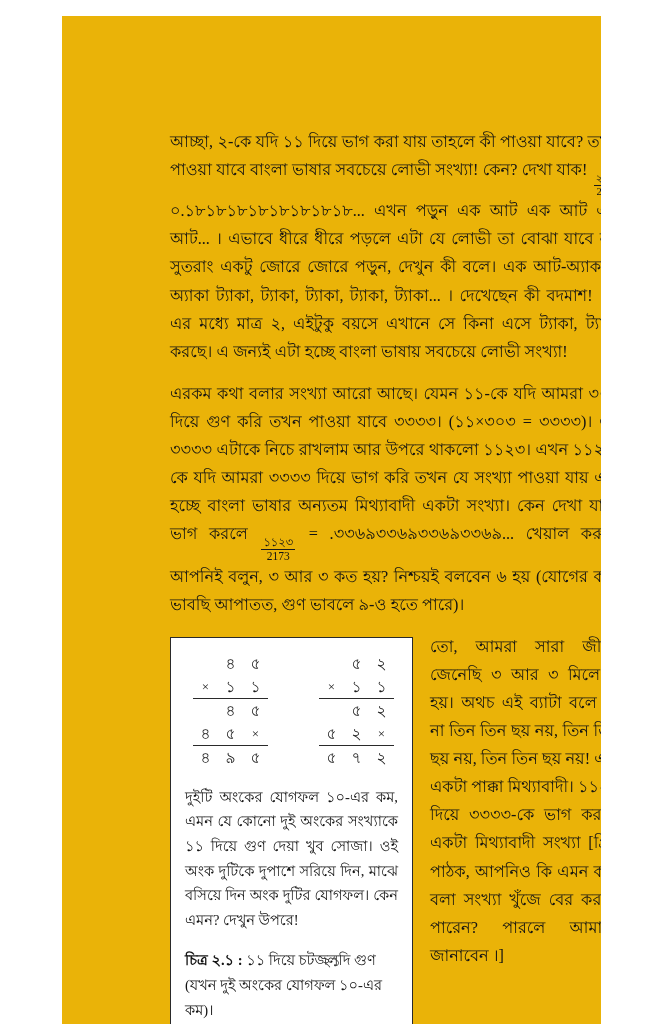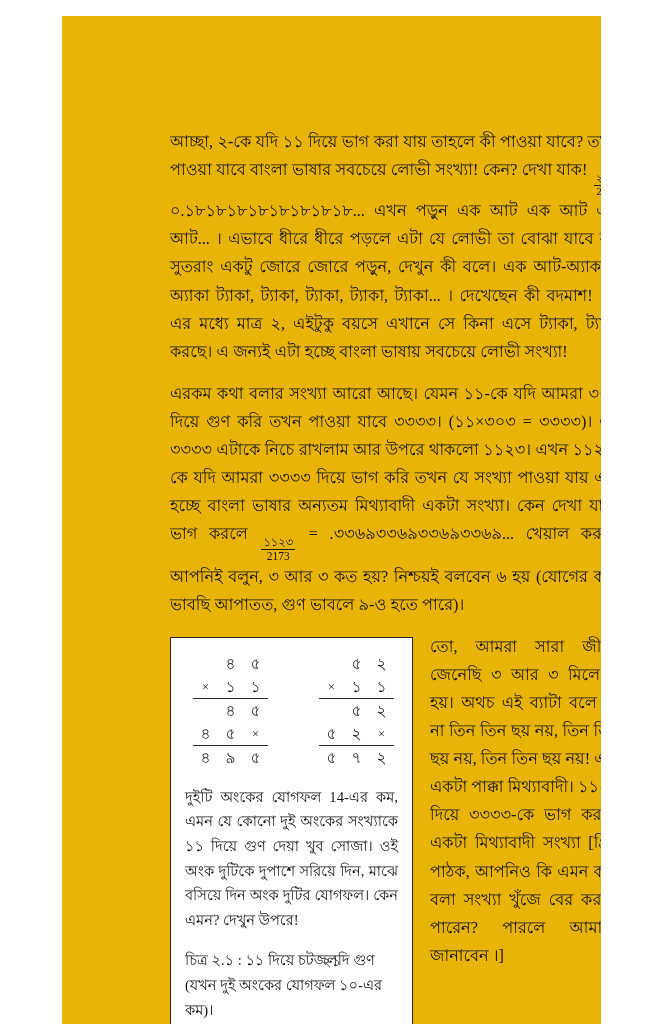--- a/index.html
+++ b/index.html
@@ -100,21 +100,21 @@
     text-align: justify;
     color: #131313;
   }
   .fig-caption {
     margin: 16px 0 0 0;
     font-size: 14.6px;
     line-height: 24.6px;
     text-align: left;
     color: #131313;
   }
-  .fig-caption .cap-label { font-weight: normal; }
+  .fig-caption .cap-label { font-weight: bold; }
 
   .wrap-text {
     font-size: 16.2px;
     line-height: 28.1px;
     text-align: justify;
     color: #131313;
     margin: 0;
   }
   .clearfix::after { content: ""; display: block; clear: both; }
 
@@ -204,21 +204,21 @@
                 </tr>
                 <tr>
                   <td>৫</td>
                   <td>৭</td>
                   <td>২</td>
                 </tr>
               </tbody>
           </table>
         </div>
 
-        <p class="fig-note">দুইটি অংকের যোগফল 14-এর কম, এমন যে কোনো দুই অংকের সংখ্যাকে ১১ দিয়ে গুণ দেয়া খুব সোজা। ওই অংক দুটিকে দুপাশে সরিয়ে দিন, মাঝে বসিয়ে দিন অংক দুটির যোগফল। কেন এমন? দেখুন উপরে!</p>
+        <p class="fig-note">দুইটি অংকের যোগফল ১০-এর কম, এমন যে কোনো দুই অংকের সংখ্যাকে ১১ দিয়ে গুণ দেয়া খুব সোজা। ওই অংক দুটিকে দুপাশে সরিয়ে দিন, মাঝে বসিয়ে দিন অংক দুটির যোগফল। কেন এমন? দেখুন উপরে!</p>
 
         <figcaption class="fig-caption"><span class="cap-label">চিত্র ২.১ :</span><span> ১১ দিয়ে চটজলদি গুণ (যখন দুই অংকের যোগফল ১০-এর কম)।</span></figcaption>
 
       </figure>
 
       <p class="wrap-text">তো, আমরা সারা জীবন জেনেছি ৩ আর ৩ মিলে ৬ হয়। অথচ এই ব্যাটা বলে কি না তিন তিন ছয় নয়, তিন তিন ছয় নয়, তিন তিন ছয় নয়! এটা একটা পাক্কা মিথ্যাবাদী। ১১২৩ দিয়ে ৩৩৩৩-কে ভাগ করলে একটা মিথ্যাবাদী সংখ্যা [প্রিয় পাঠক, আপনিও কি এমন কথা বলা সংখ্যা খুঁজে বের করতে পারেন? পারলে আমাকে জানাবেন ।]</p>
 
     </div>
 
   </div>

